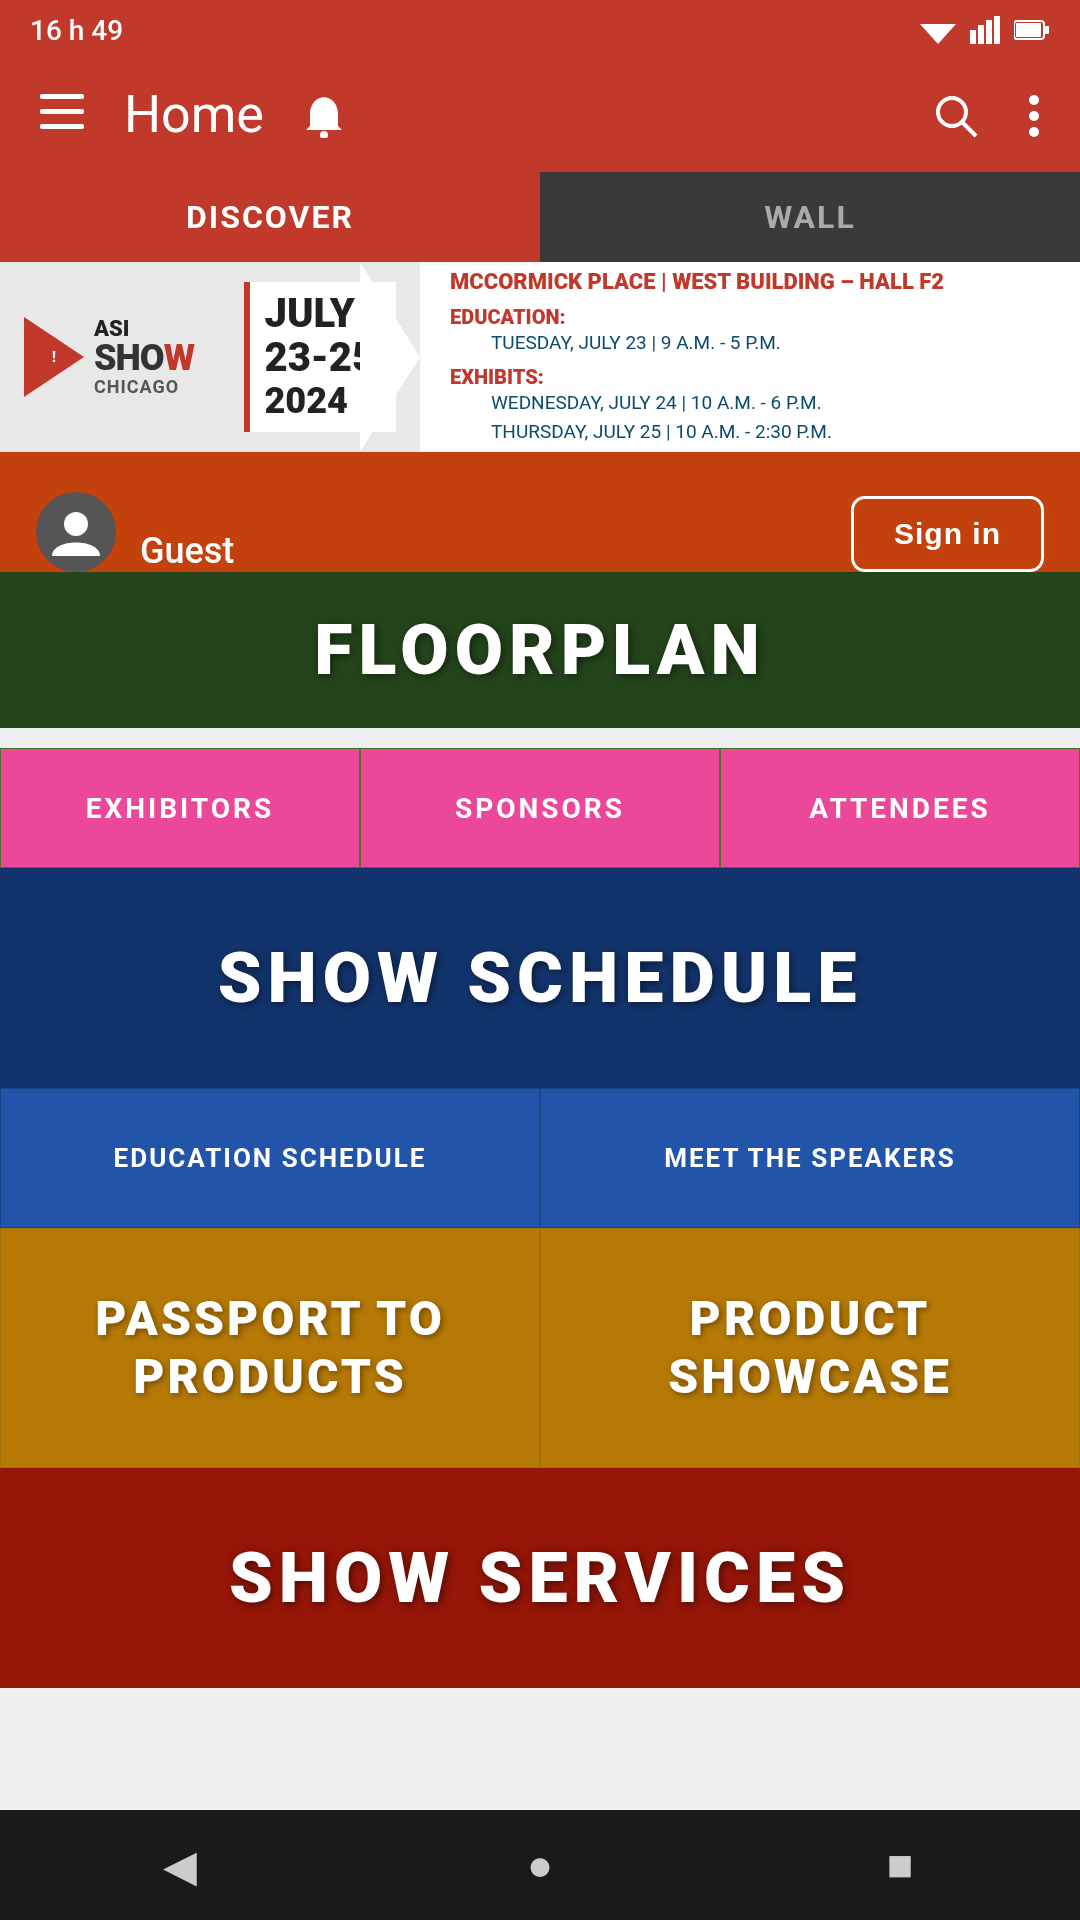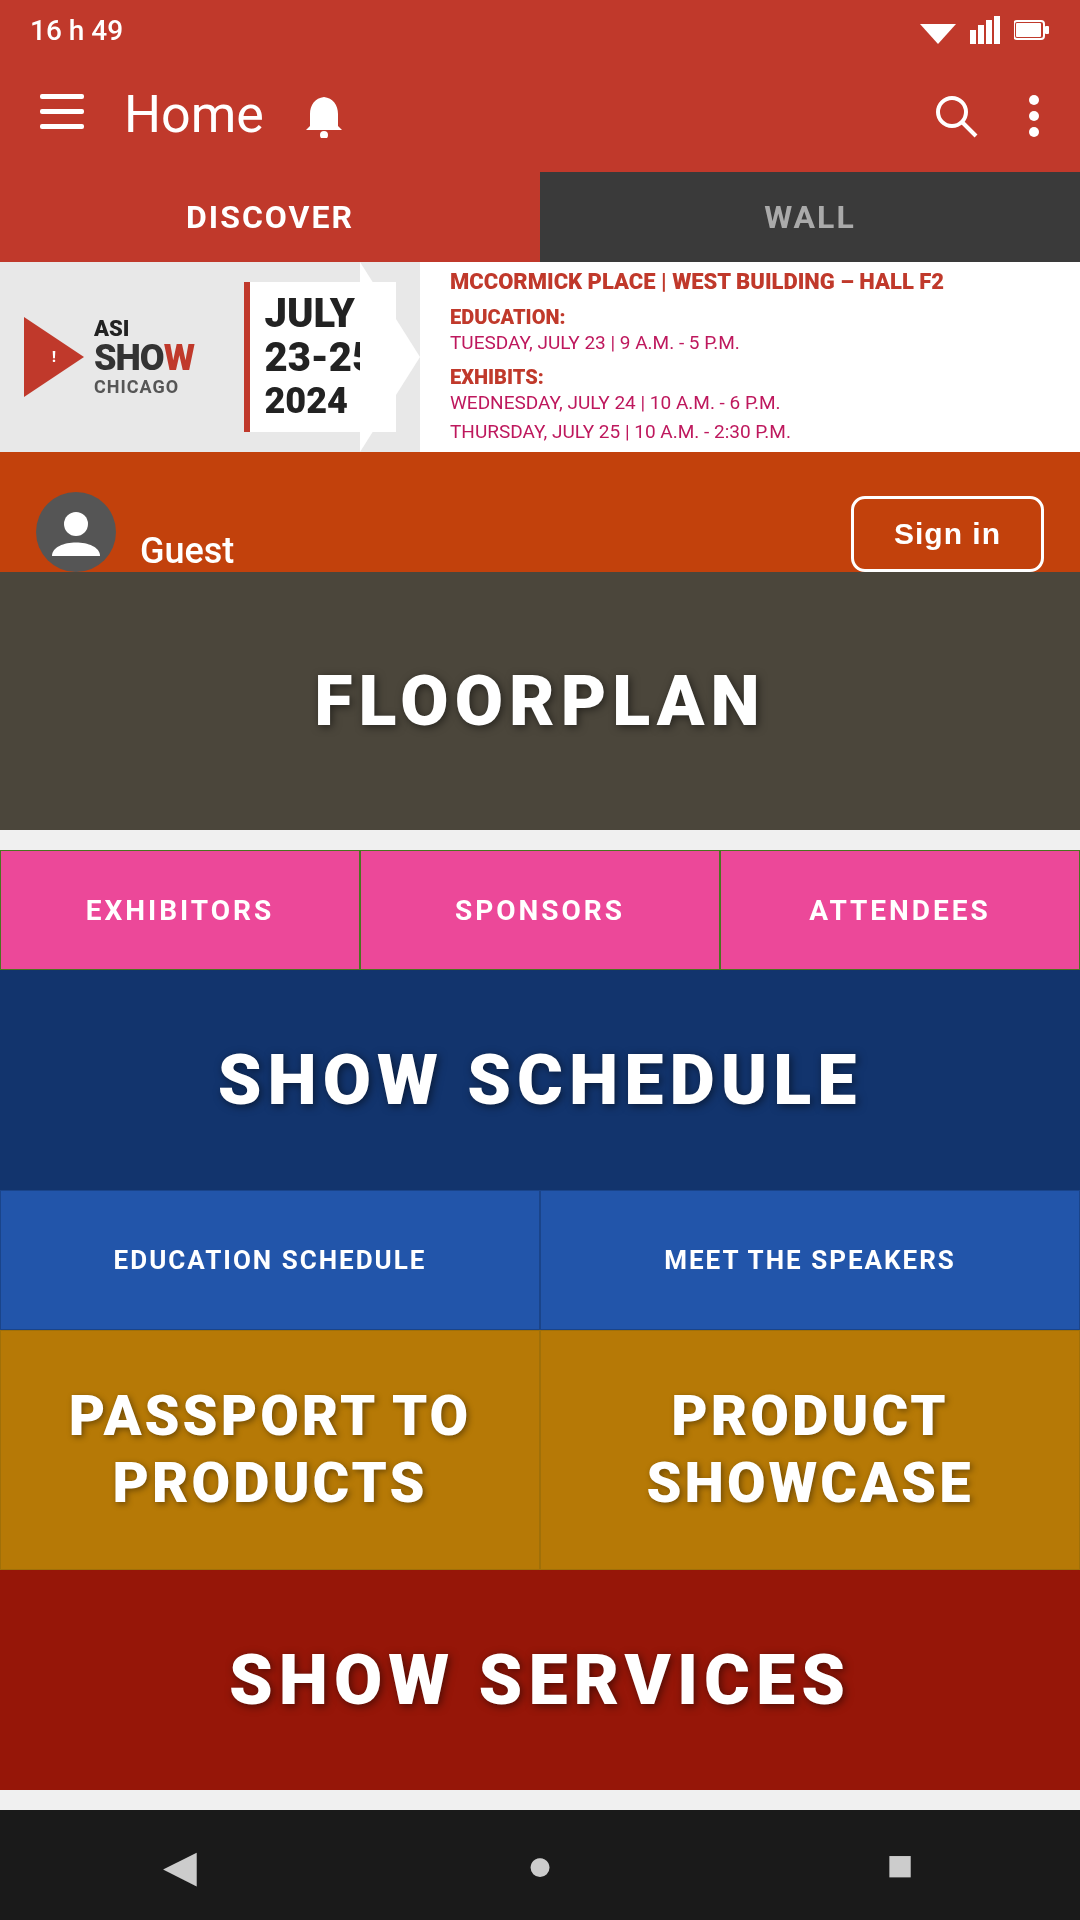--- a/index.html
+++ b/index.html
@@ -166,22 +166,23 @@
     }
     .banner-schedule-label {
       font-size: 20px;
       font-weight: 900;
       color: #c0392b;
       margin-top: 8px;
       text-transform: uppercase;
     }
     .banner-schedule-line {
       font-size: 19px;
-      color: #be185d;
+      color: #0c4a6e;
       line-height: 1.5;
+      margin-left: 41px;
     }
 
     
     .guest-bar {
       background: #c2410c;
       height: 120px;
       display: flex;
       align-items: flex-end;
       padding: 0 36px;
     }
@@ -211,22 +212,22 @@
       padding: 18px 40px;
       font-size: 30px;
       font-weight: 700;
       cursor: pointer;
       letter-spacing: 1px;
     }
 
     
     .tile-floorplan {
       width: 100%;
-      height: 258px;
-      background: #701a75;
+      height: 156px;
+      background: #0f172a;
       display: flex;
       align-items: center;
       justify-content: center;
       position: relative;
       overflow: hidden;
     }
     .tile-floorplan::before {
       content: '';
       position: absolute;
       inset: 0;
@@ -314,21 +315,21 @@
       height: 240px;
     }
     .grid-2-gold-item {
       flex: 1;
       background: #c8900a;
       display: flex;
       align-items: center;
       justify-content: flex-end;
       border: 1px solid #a07008;
       color: white;
-      font-size: 56px;
+      font-size: 48px;
       font-weight: 900;
       letter-spacing: 3px;
       cursor: pointer;
       text-align: center;
       padding: 20px;
       position: relative;
       overflow: hidden;
       line-height: 1.2;
       text-shadow: 2px 2px 6px rgba(0,0,0,0.4);
     }

